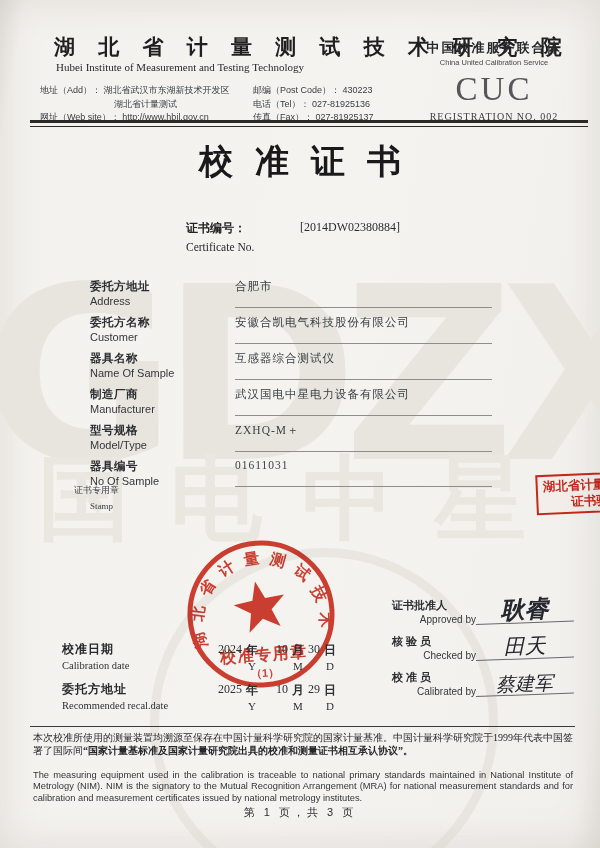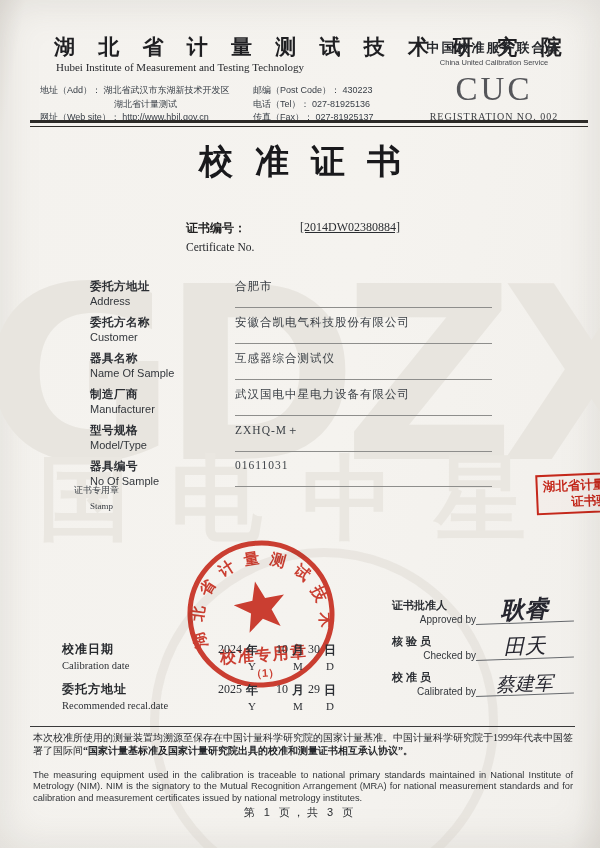--- a/index.html
+++ b/index.html
@@ -49,21 +49,21 @@
     font-family:"Liberation Serif",serif;font-weight:700;font-size:34px;
     letter-spacing:22px;text-indent:22px;color:#19191c;}
   .title-en{position:absolute;left:0;top:186px;width:600px;text-align:center;
     font-family:"Liberation Serif",serif;font-weight:700;font-size:17px;
     letter-spacing:.5px;color:#1d1d20;}
   
   .certno{position:absolute;left:186px;top:220px;}
   .certno .cn{font-weight:700;font-size:12px;color:#222;}
   .certno .en{font-family:"Liberation Serif",serif;font-size:11.5px;color:#26282c;margin-top:4px;}
   .certno .val{position:absolute;left:114px;top:0;font-family:"Liberation Serif",serif;
-    font-size:12px;color:#2a2d31;text-decoration:underline;white-space:nowrap;}
+    font-size:12px;color:#2a2d31;white-space:nowrap;}
   
   .fields{position:absolute;left:90px;top:279px;width:402px;}
   .frow{display:flex;margin-bottom:7px;}
   .flab{width:145px;flex:none;}
   .flab .cn{font-weight:700;font-size:11.5px;color:#2b2e33;letter-spacing:.5px;}
   .flab .en{font-size:11px;color:#33373c;margin-top:1px;}
   .fval{flex:1;border-bottom:1px solid #8e8e8c;font-family:"Liberation Serif",serif;
     font-size:11.5px;color:#3b4046;padding-bottom:13px;letter-spacing:1px;}
   
   .stamp-lab{position:absolute;left:74px;top:484px;font-size:9px;color:#3b4047;}

